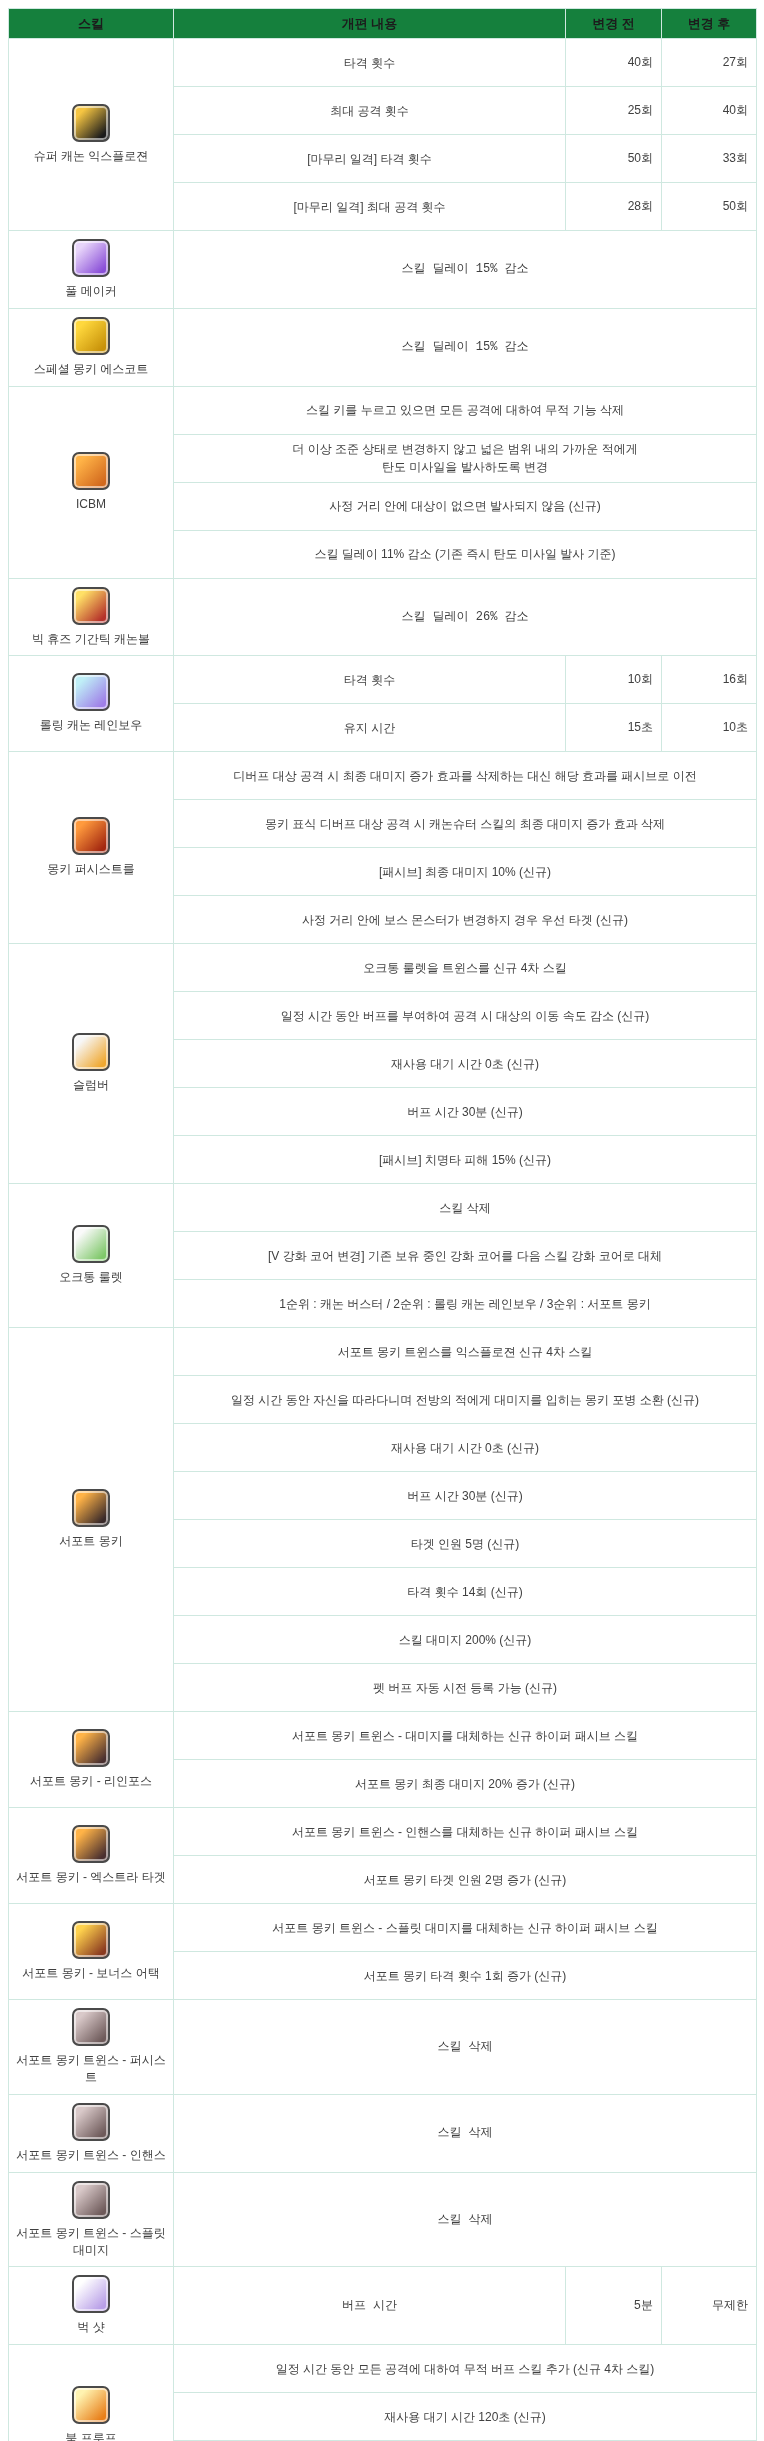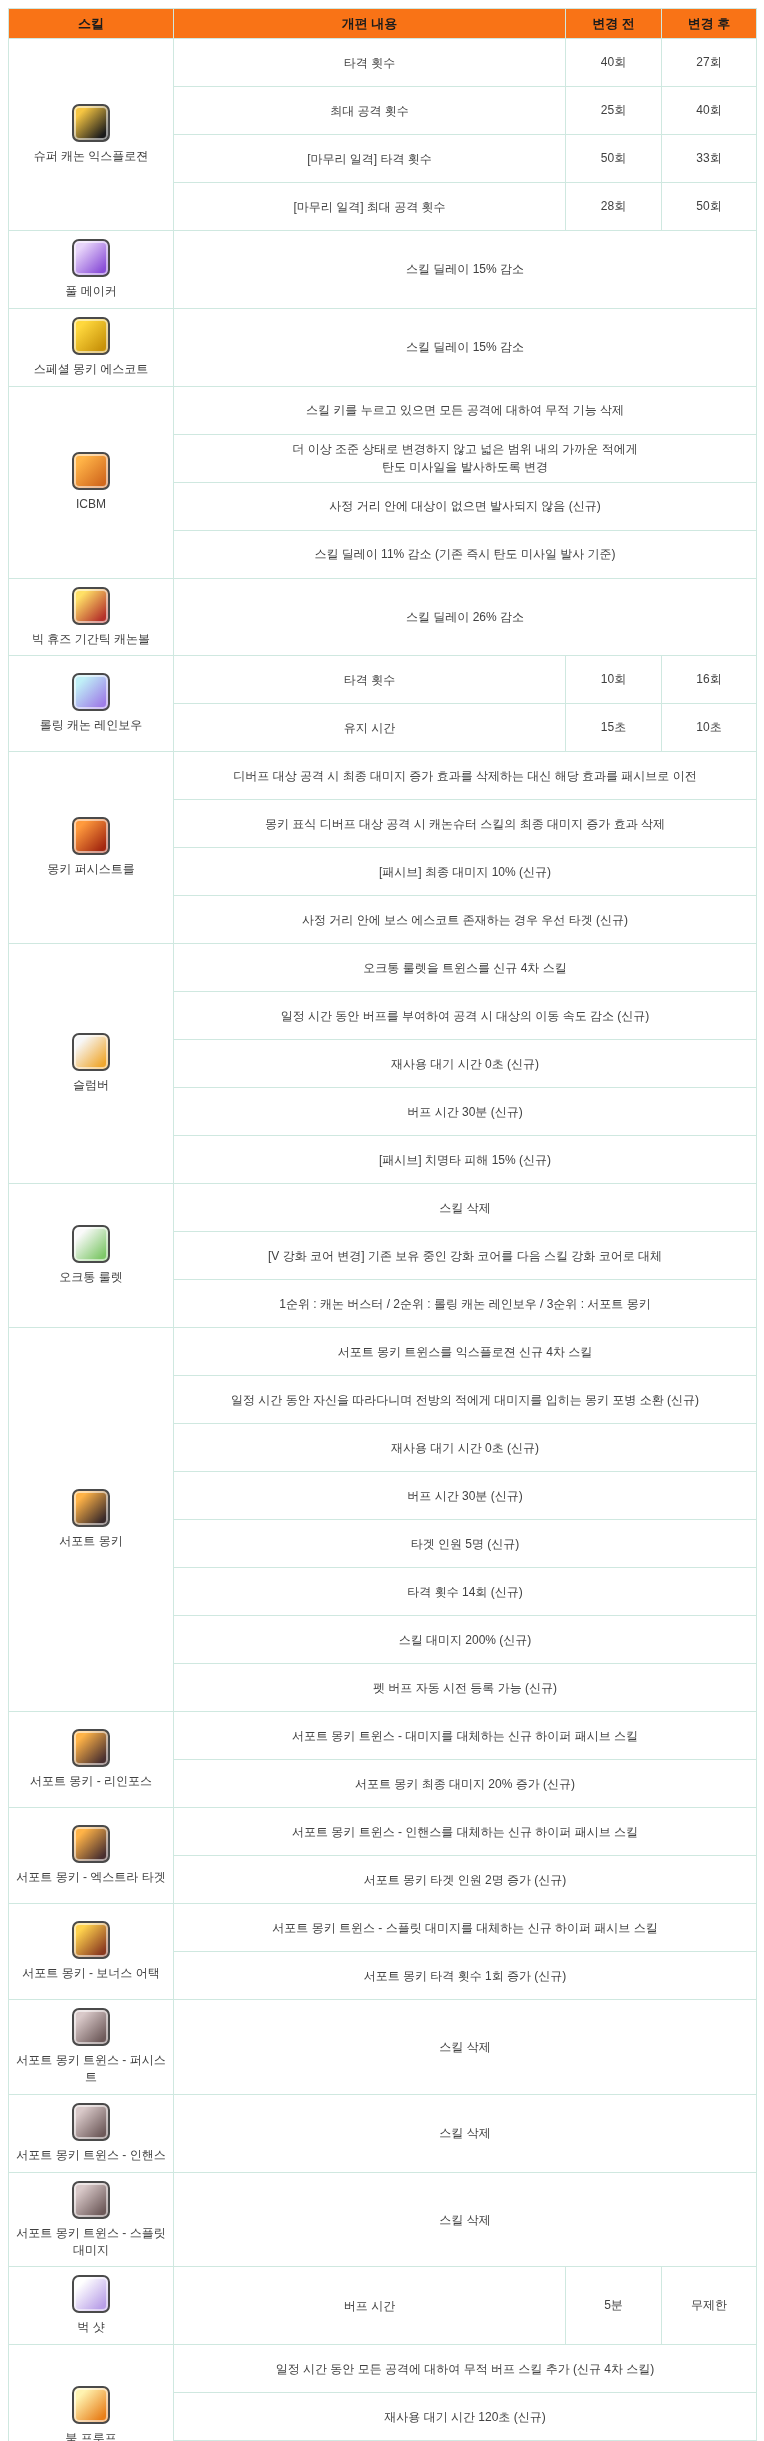--- a/index.html
+++ b/index.html
@@ -18,31 +18,31 @@
     border:1px solid #cfe8e0;
     text-align:center;
     vertical-align:middle;
     box-sizing:border-box;
   }
   th{
     height:30px;
     font-size:13px;
     font-weight:bold;
     color:#1c1c1c;
-    background:#f97316;
+    background:#15803d;
     padding:2px 4px;
   }
   td{
     font-size:12px;
     padding:3px 8px;
     background:#ffffff;
   }
   td.content-cell{height:48px;white-space:pre-line;line-height:1.5;margin-top:34px;}
-  td.val-cell{height:48px;}
-  tr.tall td.content-cell, tr.tall td.val-cell{height:76px;}
+  td.val-cell{height:48px;text-align:right;}
+  tr.tall td.content-cell, tr.tall td.val-cell{height:76px;font-family:Liberation Mono, monospace;}
   td.skill-cell{padding:8px 4px;}
   .skill-icon{
     width:34px;height:34px;
     margin:0 auto 6px auto;
     border:2px solid #4a4a4a;
     border-radius:7px;
     box-shadow:inset 0 0 0 2px rgba(255,255,255,.55);
   }
   .skill-name{
     font-size:12px;
@@ -152,21 +152,21 @@
         </td>
         <td class="content-cell" data-name="change-description" colspan="3">디버프 대상 공격 시 최종 대미지 증가 효과를 삭제하는 대신 해당 효과를 패시브로 이전</td>
       </tr>
       <tr data-name="table-row">
         <td class="content-cell" data-name="change-description" colspan="3">몽키 표식 디버프 대상 공격 시 캐논슈터 스킬의 최종 대미지 증가 효과 삭제</td>
       </tr>
       <tr data-name="table-row">
         <td class="content-cell" data-name="change-description" colspan="3">[패시브] 최종 대미지 10% (신규)</td>
       </tr>
       <tr data-name="table-row">
-        <td class="content-cell" data-name="change-description" colspan="3">사정 거리 안에 보스 에스코트 존재하는 경우 우선 타겟 (신규)</td>
+        <td class="content-cell" data-name="change-description" colspan="3">사정 거리 안에 보스 몬스터가 변경하지 경우 우선 타겟 (신규)</td>
       </tr>
       <tr data-name="table-row">
         <td class="skill-cell" rowspan="5" data-name="skill-cell">
           <div class="skill-icon" data-name="slumber-icon" style="background: linear-gradient(135deg, rgb(247, 247, 247) 20%, rgb(240, 168, 48) 85%);"></div>
           <div class="skill-name" data-name="skill-name">슬럼버</div>
         </td>
         <td class="content-cell" data-name="change-description" colspan="3">오크통 룰렛을 트윈스를 신규 4차 스킬</td>
       </tr>
       <tr data-name="table-row">
         <td class="content-cell" data-name="change-description" colspan="3">일정 시간 동안 버프를 부여하여 공격 시 대상의 이동 속도 감소 (신규)</td>

